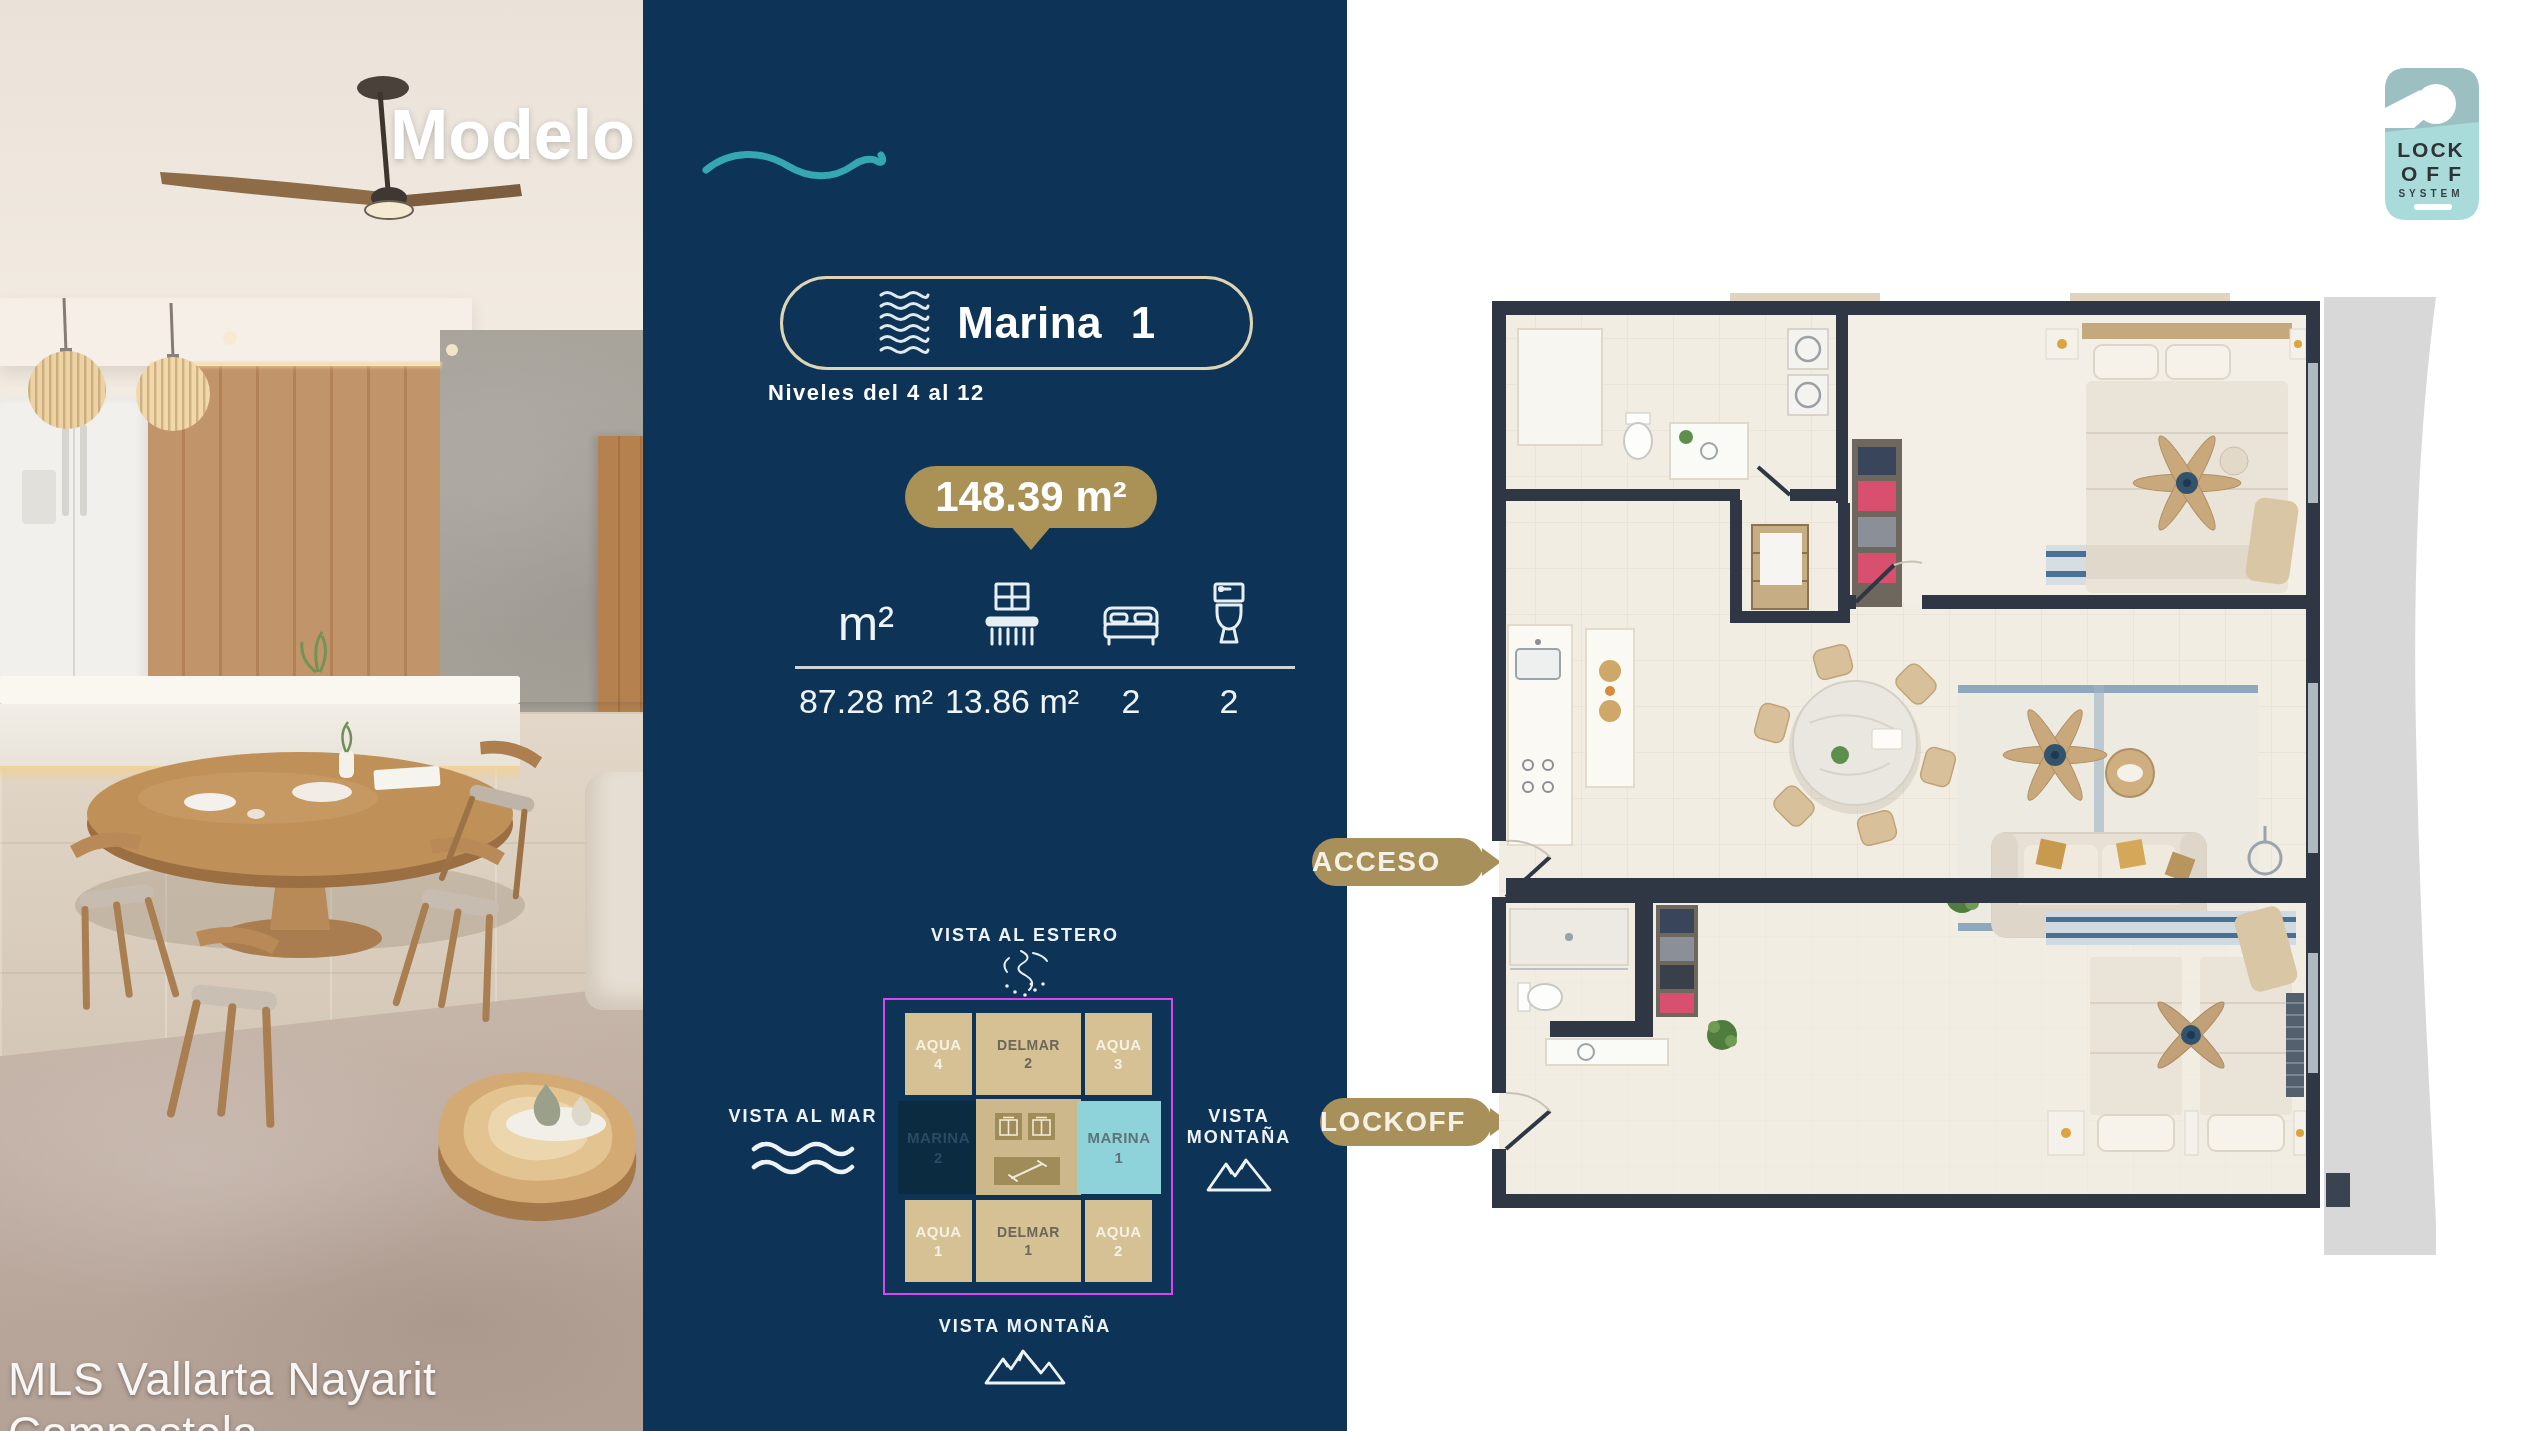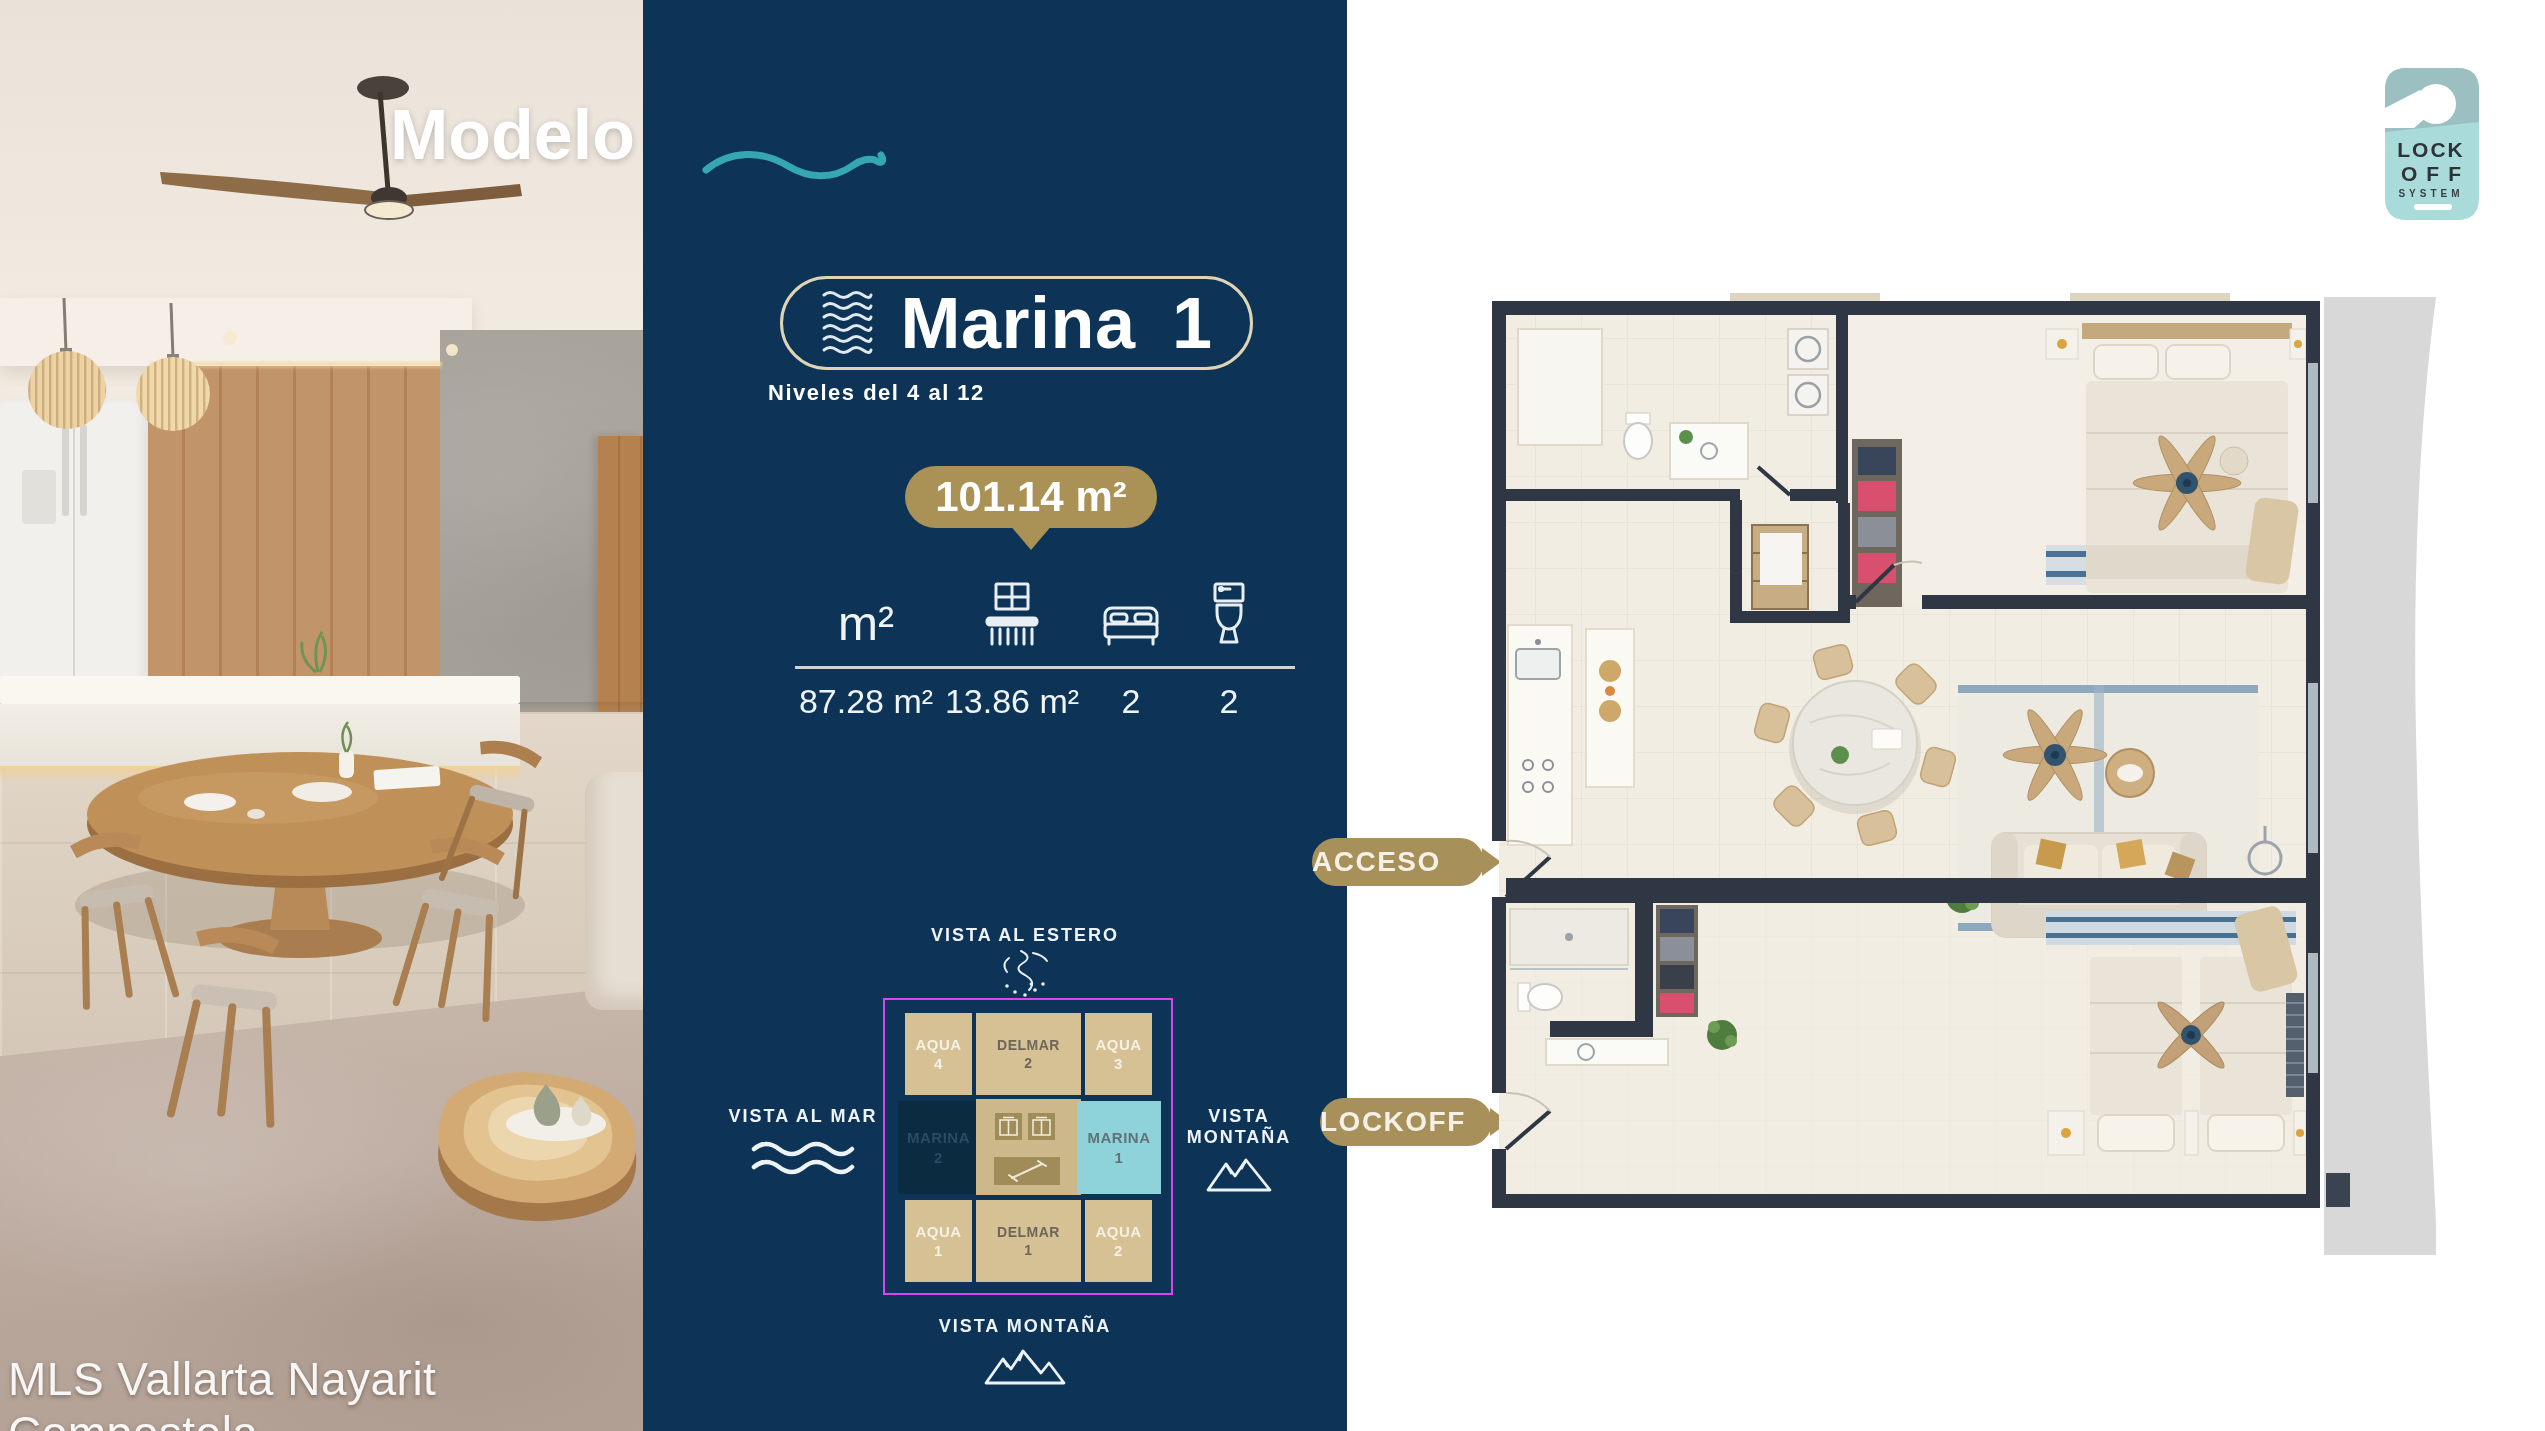--- a/index.html
+++ b/index.html
@@ -50,21 +50,21 @@
 
   
   .title{position:absolute;left:390px;top:98px;width:520px;font-size:70px;line-height:74px;font-weight:700;
          color:#ffffff;letter-spacing:0;word-spacing:12px;white-space:nowrap;
          text-shadow:0 2px 6px rgba(40,40,40,.25);}
 
   
   .panel{position:absolute;left:643px;top:0;width:704px;height:1431px;background:#0d3456;}
   .pill{position:absolute;left:780px;top:276px;width:473px;height:94px;border:3px solid #dfd4b4;border-radius:50px;
         display:flex;align-items:center;justify-content:center;gap:26px;box-sizing:border-box;}
-  .pill-label{font-size:72px;font-weight:700;color:#fff;word-spacing:16px;letter-spacing:.5px;}
+  .pill-label{font-size:44px;font-weight:700;color:#fff;word-spacing:16px;letter-spacing:.5px;}
   .levels{position:absolute;left:768px;top:380px;width:500px;font-size:22px;font-weight:700;
           color:#fff;letter-spacing:1.5px;}
   .bubble{position:absolute;left:905px;top:466px;width:252px;height:62px;background:#aa9156;border-radius:31px;
           display:flex;align-items:center;justify-content:center;}
   .bubble:after{content:"";position:absolute;left:104px;top:58px;border:22px solid transparent;border-top:26px solid #aa9156;}
   .bubble-text{font-size:42px;font-weight:700;color:#fff;}
   .specs{position:absolute;left:795px;top:578px;width:500px;height:150px;}
   .spec-col{position:absolute;top:0;width:120px;height:70px;display:flex;align-items:flex-end;justify-content:center;}
   .spec-divider{position:absolute;left:0;top:88px;width:500px;height:3px;background:#cdd5da;}
   .spec-val{position:absolute;top:104px;width:160px;text-align:center;font-size:34px;color:#eef4f8;}
@@ -236,21 +236,21 @@
         <path d="M4,50 q6,-5 13,0 t13,0 t13,0 t8,0"></path>
         <path d="M4,61 q6,-5 13,0 t13,0 t13,0 t8,0"></path>
       </g>
     </svg>
     <span class="pill-label">Marina 1</span>
   </div>
 
   <div class="levels">Niveles del 4 al 12</div>
 
   <div class="bubble">
-    <span class="bubble-text">101.14 m²</span>
+    <span class="bubble-text">148.39 m²</span>
   </div>
 
   <div class="specs">
     <div class="spec-col" style="left:11px">
       <span class="m2big">m²</span>
     </div>
     <div class="spec-col" style="left:157px">
       <svg width="54" height="66" viewBox="0 0 54 66" fill="none" stroke="#e8eff4" stroke-width="3" stroke-linecap="round">
         <rect x="11" y="2" width="32" height="25" rx="1"></rect>
         <line x1="27" y1="2" x2="27" y2="27"></line>

